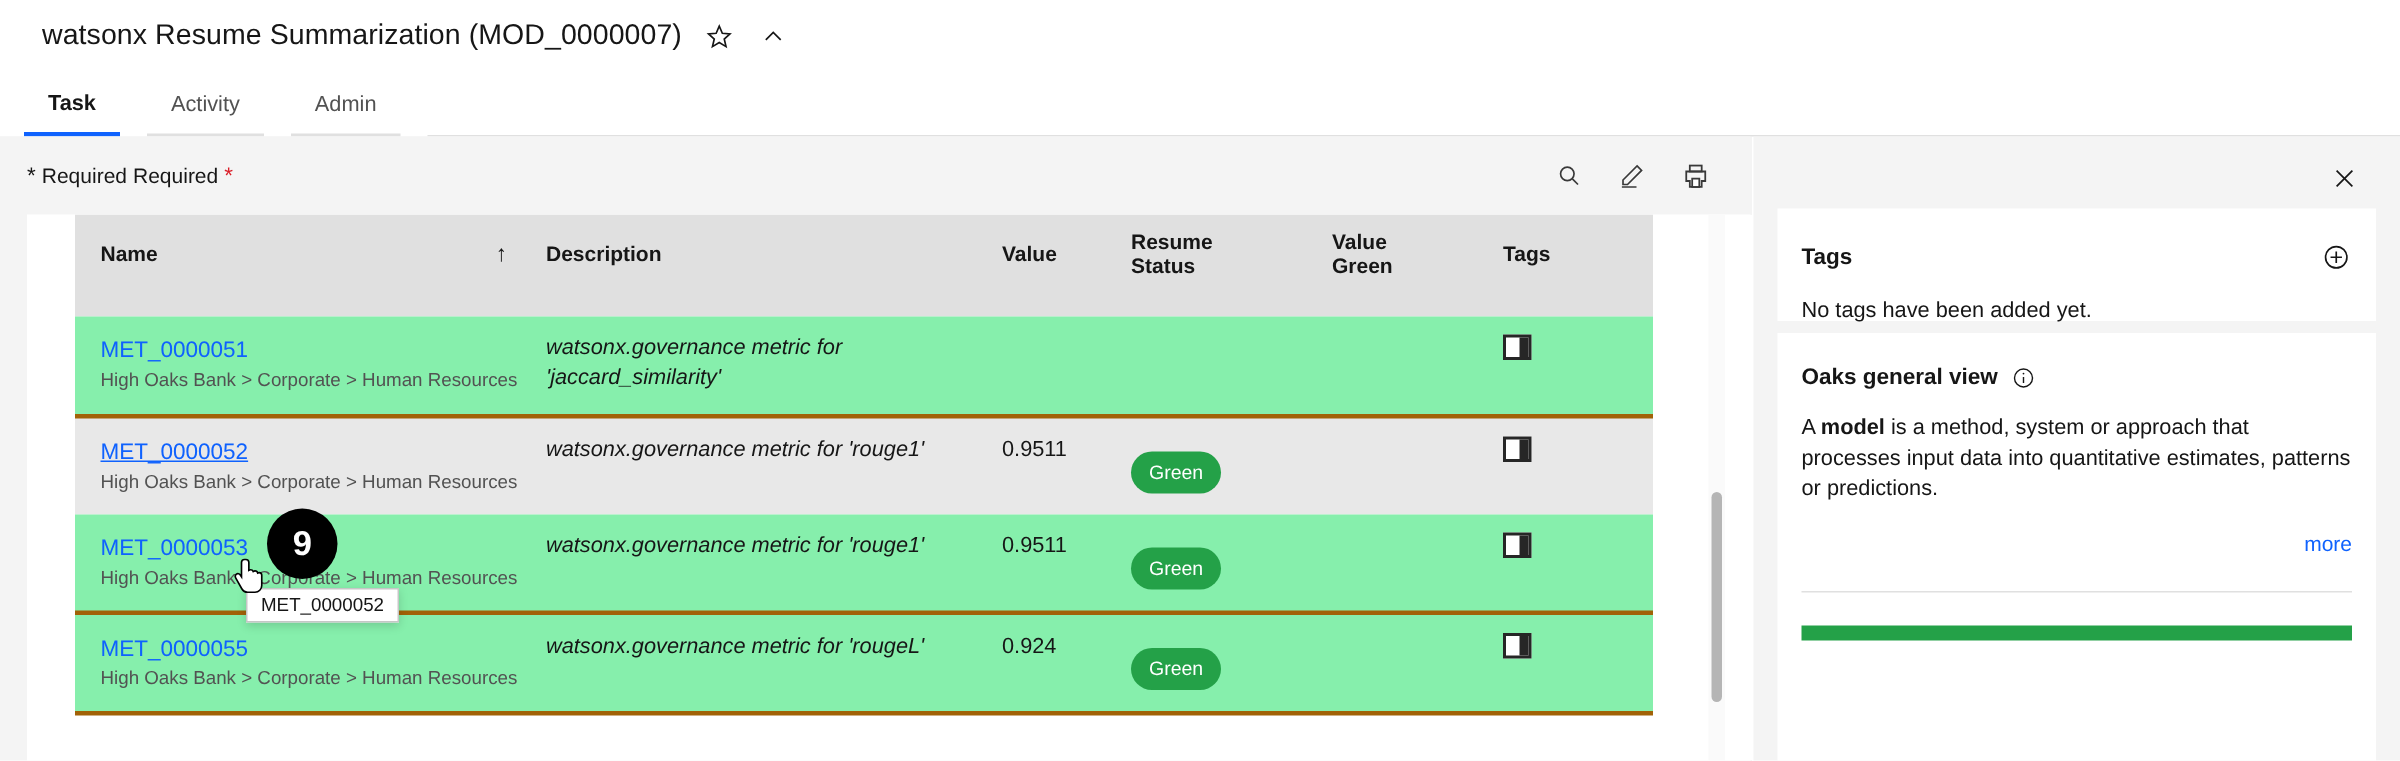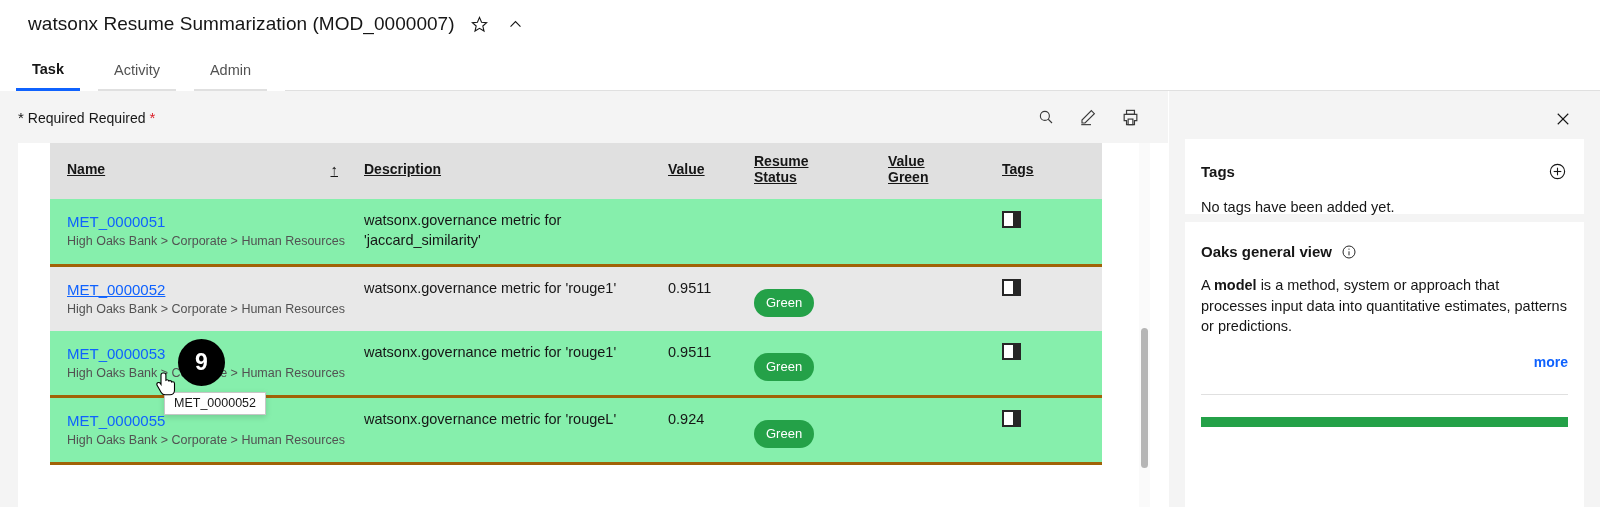--- a/index.html
+++ b/index.html
@@ -160,25 +160,24 @@
     border-collapse: collapse;
     width: 1052px;
     table-layout: fixed;
   }
   thead th {
     background: #e0e0e0;
     font-size: 14px;
     font-weight: bold;
     color: #161616;
     text-align: left;
-    padding: 10px 8px 14px 0;
+    padding: 10px 8px 26px 0;
     height: 52px;
     vertical-align: middle;
     box-sizing: border-box;
-    text-decoration: underline;
   }
   thead th.col-name { padding-left: 17px; }
   .th-name-inner {
     display: flex;
     align-items: center;
     justify-content: space-between;
     padding-right: 18px;
   }
   .sort-arrow { font-size: 15px; color: #161616; }
 
@@ -200,21 +199,21 @@
     text-decoration: none;
     display: inline-block;
   }
   .row-link.hovered { text-decoration: underline; }
   .row-sub {
     font-size: 12.5px;
     color: #525252;
     margin-top: 4px;
     white-space: nowrap;
   }
-  .desc-cell { line-height: 1.35; padding-top: 12px; }
+  .desc-cell { line-height: 1.35; padding-top: 12px; font-style: italic; }
   .value-cell { padding-top: 13px; }
 
   .pill {
     display: inline-block;
     background: #24a148;
     color: #ffffff;
     font-size: 13px;
     line-height: 1;
     padding: 7px 12px 8px 12px;
     border-radius: 20px;
@@ -386,21 +385,20 @@
     color: #161616;
   }
   .more-link {
     text-align: right;
     font-size: 14px;
     color: #0f62fe;
     text-decoration: none;
     cursor: pointer;
     display: block;
     padding-top: 17px;
-    font-weight: bold;
   }
   .card-divider {
     border-top: 1px solid #e0e0e0;
     margin-top: 24px;
   }
   .green-bar {
     height: 10px;
     background: #24a148;
     margin-top: 22px;
   }

